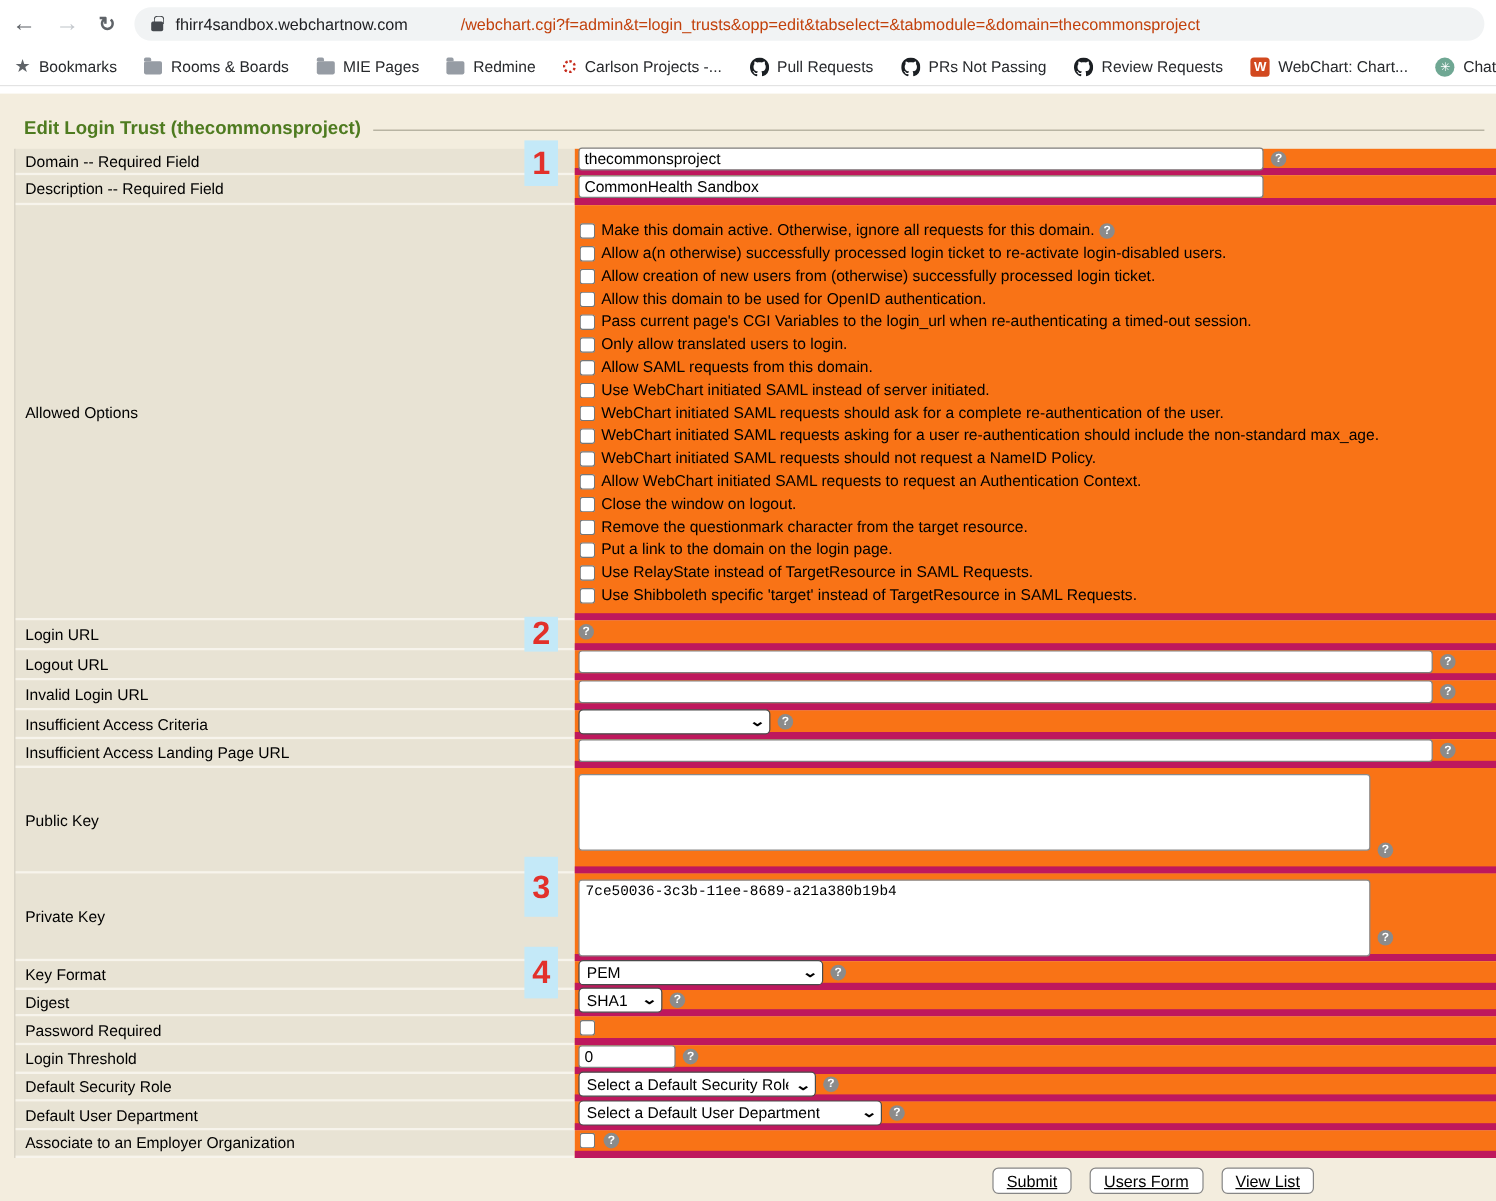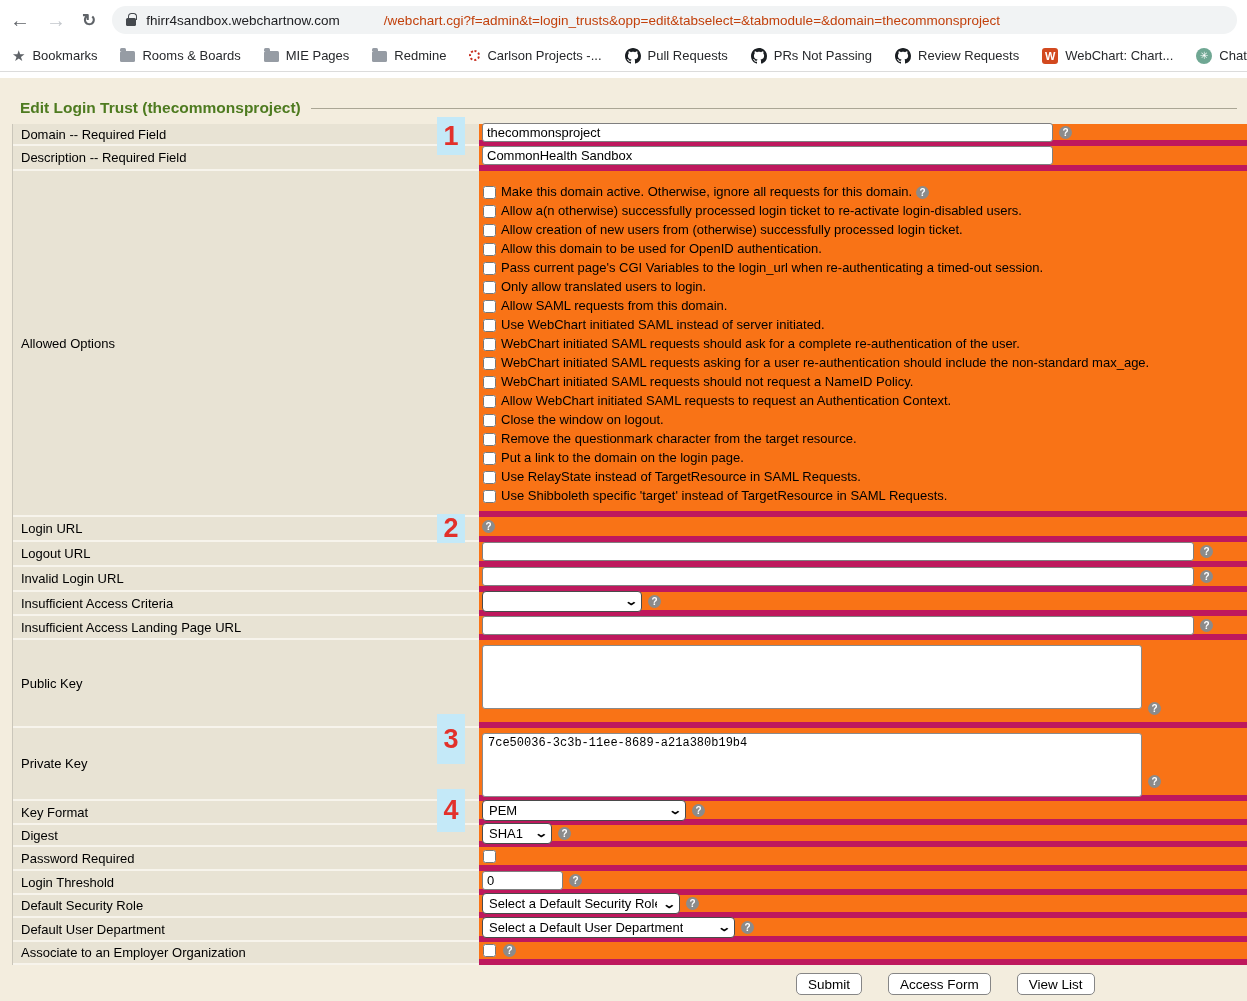--- a/index.html
+++ b/index.html
@@ -66,21 +66,21 @@
           font-size:10px; font-weight:bold; display:inline-flex; align-items:center;
           justify-content:center; flex:0 0 auto; cursor:default; }
   .help.bk { align-self:flex-end; margin-bottom:7px; }
 
   .optlist { padding-top:4px; display:flex; flex-direction:column; }
   .opt { height:19px; display:flex; align-items:flex-end; font-size:13px; gap:4px; }
   .opt input { width:13px; height:13px; margin:0 1px 0 1px; }
   .cb { width:13px; height:13px; margin:0 1px; }
 
   .btnbar { height:40px; background:#f3edde; position:relative; }
-  .btns { position:absolute; left:784px; top:8px; display:flex; gap:26px; }
+  .btns { position:absolute; left:815px; top:8px; display:flex; gap:15px;text-decoration:underline; }
   .btn { height:22px; padding:0 11px; background:#fff; border:1px solid #868686;
          border-radius:5px; font-size:13.5px; font-family:inherit; color:#000; cursor:default; }
   .bottomwhite { height:11px; background:#fff; }
 
   .ann { position:absolute; left:437px; width:28px; background:#c4e9f8; color:#e2312b;
          font-weight:bold; font-size:27px; display:flex; align-items:center; justify-content:center; z-index:5; }
 </style>
 </head>
 <body>
 
@@ -375,21 +375,21 @@
         <input type="checkbox" class="cb" style="">
         <span class="help">?</span>
       </div>
     </div>
 
   </div>
 
   <div class="btnbar">
     <div class="btns">
       <button class="btn">Submit</button>
-      <button class="btn">Access Form</button>
+      <button class="btn">Users Form</button>
       <button class="btn">View List</button>
     </div>
   </div>
 </div>
 
 <div class="bottomwhite"></div>
 
 <div class="ann" style="top:117px;height:38px">1</div>
 <div class="ann" style="top:514px;height:29px">2</div>
 <div class="ann" style="top:714px;height:50px">3</div>

